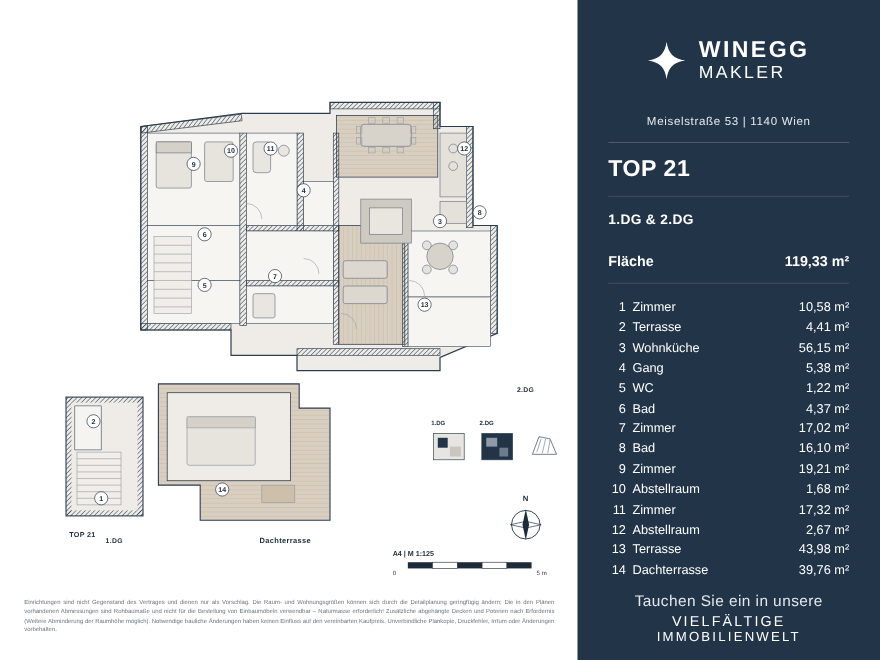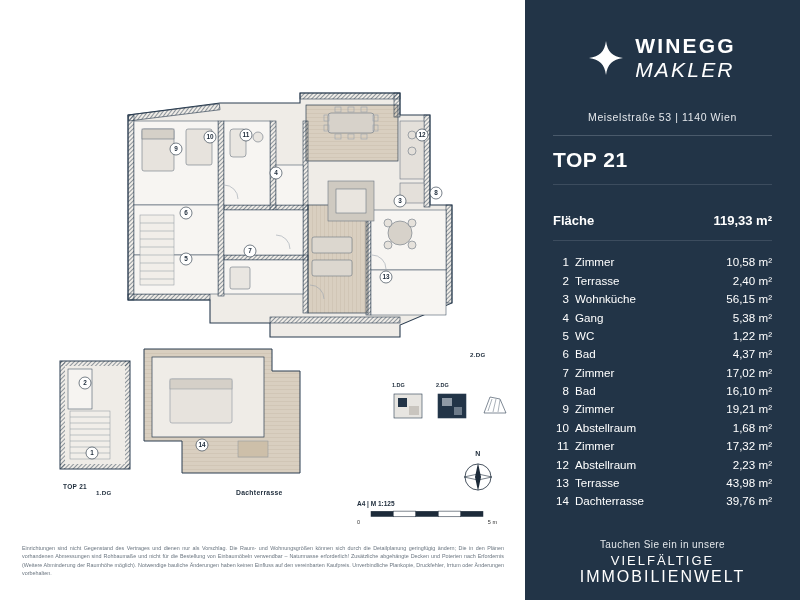--- a/index.html
+++ b/index.html
@@ -15,21 +15,21 @@
   
   .panel {
     position: absolute; top: 0; right: 0; width: 275px; height: 600px;
     background: #223447; color: #ffffff;
     padding: 0 28px;
   }
   .logo-wrap { display:flex; align-items:center; gap:12px; padding-top: 34px; justify-content:center; }
   .star { width: 34px; height: 34px; flex: none; }
   .logo-text { line-height: 1.12; }
   .logo-text .l1 { font-size: 21px; letter-spacing: 2.2px; font-weight: 700; }
-  .logo-text .l2 { font-size: 21px; letter-spacing: 2.2px; font-weight: 400; font-style: italic; }
+  .logo-text .l2 { font-size: 16px; letter-spacing: 2.2px; font-weight: 400; }
 
   .addr {
     margin-top: 30px; text-align: center;
     font-size: 10.5px; letter-spacing: .6px; color:#e6e9ed;
   }
   .hr { height:1px; background:#4a5a6b; margin: 12px 0; }
   .hr.thin { background:#3c4c5e; }
 
   .top-title { font-size: 21px; font-weight: 700; letter-spacing: .5px; margin: 12px 0 0 0; }
 
@@ -43,23 +43,23 @@
     display: flex; align-items: baseline;
     font-size: 11.6px; line-height: 1.0; padding: 3.4px 0;
   }
   .room .num { width: 16px; text-align:right; margin-right: 6px; flex:none; color:#ffffff; }
   .room .nm { flex: 1 1 auto; white-space: nowrap; }
   .room .ar { flex: none; text-align: center; }
 
   .footer-brand {
     position: absolute; left: 0; right: 0; bottom: 14px; text-align:center;
   }
-  .footer-brand .f1 { font-size: 10px; letter-spacing:.4px; color:#e3e7eb; }
+  .footer-brand .f1 { font-size: 14px; letter-spacing:.4px; color:#e3e7eb; }
   .footer-brand .f2 { font-size: 13px; letter-spacing: 2.0px; margin-top: 3px; }
-  .footer-brand .f3 { font-size: 16px; letter-spacing: 2.0px; }
+  .footer-brand .f3 { font-size: 12px; letter-spacing: 2.0px; }
   .footer-brand .f4 { font-size: 10px; letter-spacing: 1.6px; margin-top: 8px; color:#cfd6dd; }
 
   
   .left { position:absolute; left:0; top:0; width: 525px; height:600px; }
 
   .disclaimer {
     position:absolute; left: 22px; top: 544px; width: 482px;
     font-size: 5.4px; line-height: 1.55; color:#6b7680; text-align: justify;
   }
 
@@ -357,36 +357,37 @@
         <div class="l2">MAKLER</div>
       </div>
     </div>
 
     <div class="addr">Meiselstraße 53 | 1140 Wien</div>
     <div class="hr"></div>
 
     <div class="top-title">TOP 21</div>
     <div class="hr thin" style="margin-top:12px;"></div>
 
+    <div class="floors">1.DG &amp; 2.DG</div>
     <div class="flaeche-row">
       <span class="k">Fläche</span>
       <span class="v">119,33 m²</span>
     </div>
     <div class="hr thin" style="margin-top:12px;"></div>
 
     <div class="rooms">
       <div class="room">
         <span class="num">1</span>
         <span class="nm">Zimmer</span>
         <span class="ar">10,58 m²</span>
       </div>
       <div class="room">
         <span class="num">2</span>
         <span class="nm">Terrasse</span>
-        <span class="ar">2,40 m²</span>
+        <span class="ar">4,41 m²</span>
       </div>
       <div class="room">
         <span class="num">3</span>
         <span class="nm">Wohnküche</span>
         <span class="ar">56,15 m²</span>
       </div>
       <div class="room">
         <span class="num">4</span>
         <span class="nm">Gang</span>
         <span class="ar">5,38 m²</span>
@@ -422,21 +423,21 @@
         <span class="ar">1,68 m²</span>
       </div>
       <div class="room">
         <span class="num">11</span>
         <span class="nm">Zimmer</span>
         <span class="ar">17,32 m²</span>
       </div>
       <div class="room">
         <span class="num">12</span>
         <span class="nm">Abstellraum</span>
-        <span class="ar">2,23 m²</span>
+        <span class="ar">2,67 m²</span>
       </div>
       <div class="room">
         <span class="num">13</span>
         <span class="nm">Terrasse</span>
         <span class="ar">43,98 m²</span>
       </div>
       <div class="room">
         <span class="num">14</span>
         <span class="nm">Dachterrasse</span>
         <span class="ar">39,76 m²</span>

